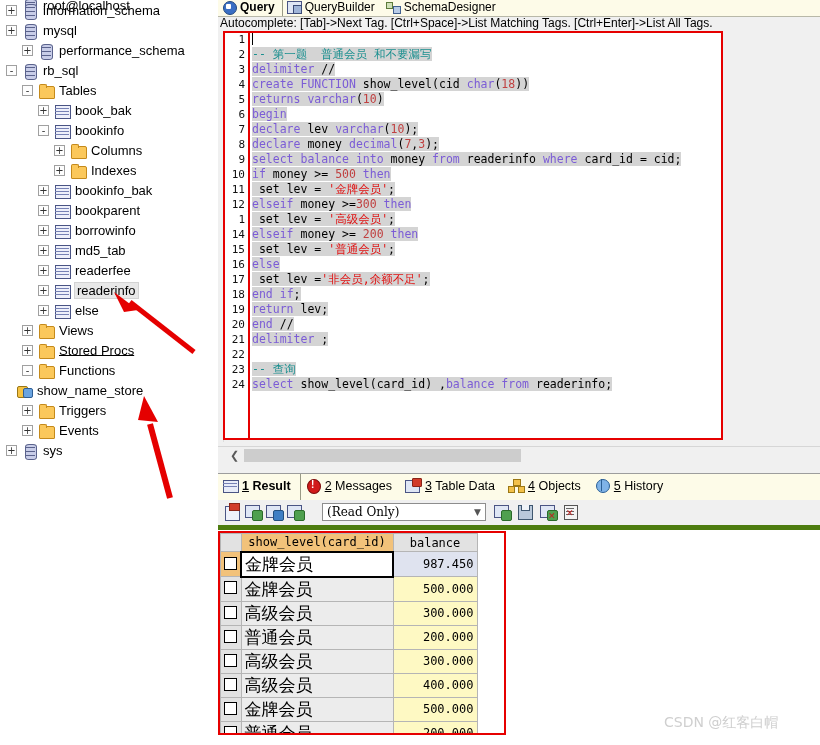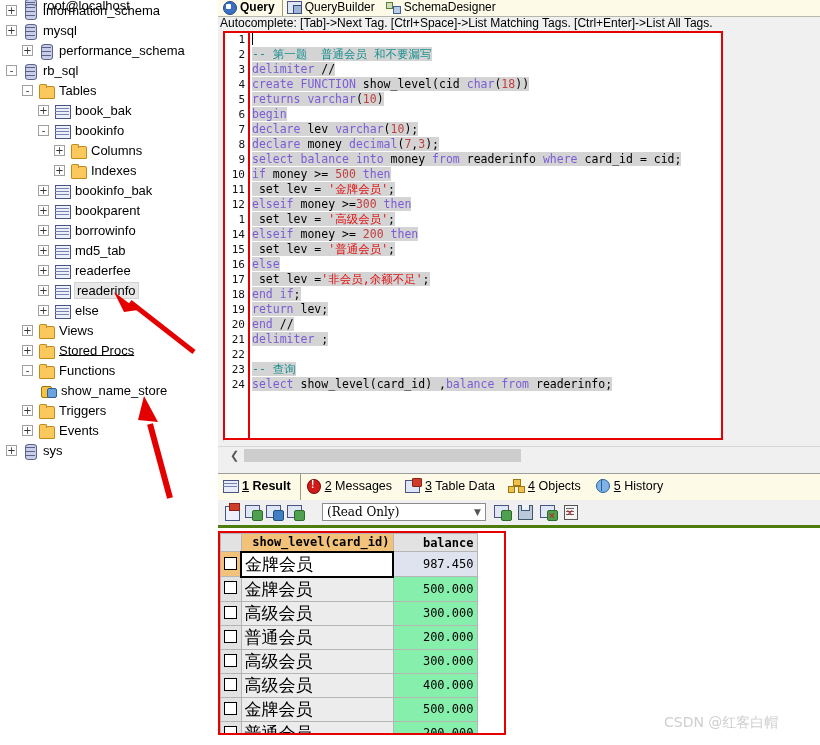--- a/index.html
+++ b/index.html
@@ -159,21 +159,21 @@
   .ri-obj:before{content:"";position:absolute;left:5px;top:0px;width:6px;height:5px;background:#f3c14a;border:1px solid #9b7714;}
   .ri-obj:after{content:"";position:absolute;left:0px;top:7px;width:16px;height:5px;background:transparent;border-top:1px solid #9b7714;box-shadow:inset 0 0 0 0;}
   .ri-obj i{position:absolute;left:0px;top:7px;width:5px;height:5px;background:#f3c14a;border:1px solid #9b7714;}
   .ri-obj b{position:absolute;left:10px;top:7px;width:5px;height:5px;background:#f3c14a;border:1px solid #9b7714;}
   .ri-hist:before{content:"";position:absolute;left:2px;top:0px;width:12px;height:12px;border-radius:50%;background:#7fb3e8;border:1px solid #2b5f96;}
   .ri-hist:after{content:"";position:absolute;left:7px;top:0px;width:1px;height:12px;background:#2b5f96;}
 
   
   #gridtoolbar{
     position:absolute;left:0;top:500px;width:602px;height:25px;background:#f0f0f0;
-    border-bottom:3px solid #4d7c0f;
+    border-bottom:5px solid #4d7c0f;
   }
   .tbico{position:absolute;top:4px;width:17px;height:16px;}
   .tb-a:before{content:"";position:absolute;left:1px;top:2px;width:13px;height:13px;background:#eef1fa;border:1px solid #4a5484;}
   .tb-a:after{content:"";position:absolute;left:5px;top:-1px;width:9px;height:6px;background:#d13b2a;border:1px solid #8a2418;}
   .tb-g:before{content:"";position:absolute;left:0px;top:1px;width:13px;height:11px;background:#dfe6f5;border:1px solid #4a5484;}
   .tb-g:after{content:"";position:absolute;left:7px;top:6px;width:9px;height:9px;background:#4fa04f;border:1px solid #2b6b2b;border-radius:2px;}
   .tb-g2:after{background:#3f7fc4;border-color:#23507f;}
   .tb-g3:after{background:#4fa04f;border-color:#2b6b2b;}
   #readonly-sel{
     position:absolute;left:104px;top:3px;width:164px;height:18px;
@@ -192,29 +192,29 @@
   #grid-redbox{
     position:absolute;left:0px;top:531px;width:288px;height:204px;
     border:2px solid #e60000;box-sizing:border-box;pointer-events:none;z-index:6;
   }
   #resultgrid{
     position:absolute;left:2px;top:533px;width:284px;height:200px;
     background:#ffffff;overflow:hidden;
   }
   table.rg{border-collapse:collapse;font-family:"DejaVu Sans Mono","Liberation Mono",monospace;font-size:12px;}
   table.rg th,table.rg td{border:1px solid #b5b5b5;padding:0 3px;height:18px;box-sizing:border-box;}
-  table.rg th{background:#e2e2e2;font-weight:bold;text-align:right;}
+  table.rg th{background:#e2e2e2;font-weight:normal;text-align:center;}
   table.rg th.colsel{background:#f2c27a;border-bottom:2px solid #000;}
   th.cbhead{width:19px;background:#e2e2e2;}
   td.cbcell{width:19px;background:#e2e2e2;text-align:center;padding:0;}
   td.cbcell.first{background:#f2c27a;}
   .cbox{display:inline-block;width:11px;height:11px;border:1.5px solid #000;background:#fff;vertical-align:-1px;}
   td.lvl{width:152px;background:#ececec;white-space:nowrap;font-family:"DejaVu Sans","Liberation Sans",sans-serif;font-size:17px;}
   td.lvl.cur{background:#ffffff;border:2px solid #000;}
-  td.bal{width:84px;text-align:right;background:#86efac;}
+  td.bal{width:84px;text-align:right;background:#fef9c3;}
   td.bal.cur{background:#dfe3ef;}
   th.lvlh{width:152px;}
   th.balh{width:84px;}
 
   
   .arrowsvg{position:absolute;pointer-events:none;z-index:8;}
   
   #watermark{
     position:absolute;left:664px;top:714px;font-size:14px;color:#cfcfcf;
     font-family:"DejaVu Sans","Liberation Sans",sans-serif;white-space:nowrap;z-index:9;
@@ -239,21 +239,21 @@
       <div class="tree-row" style="padding-left: 38px;"><span class="exp">+</span><span class="ico ico-table"></span><span class="tree-label">bookinfo_bak</span></div>
       <div class="tree-row" style="padding-left: 38px;"><span class="exp">+</span><span class="ico ico-table"></span><span class="tree-label">bookparent</span></div>
       <div class="tree-row" style="padding-left: 38px;"><span class="exp">+</span><span class="ico ico-table"></span><span class="tree-label">borrowinfo</span></div>
       <div class="tree-row" style="padding-left: 38px;"><span class="exp">+</span><span class="ico ico-table"></span><span class="tree-label">md5_tab</span></div>
       <div class="tree-row" style="padding-left: 38px;"><span class="exp">+</span><span class="ico ico-table"></span><span class="tree-label">readerfee</span></div>
       <div class="tree-row" style="padding-left: 38px;"><span class="exp">+</span><span class="ico ico-table"></span><span class="tree-label sel">readerinfo</span></div>
       <div class="tree-row" style="padding-left: 38px;"><span class="exp">+</span><span class="ico ico-table"></span><span class="tree-label">else</span></div>
       <div class="tree-row" style="padding-left: 22px;"><span class="exp">+</span><span class="ico ico-folder"></span><span class="tree-label">Views</span></div>
       <div class="tree-row" style="padding-left: 22px; text-decoration: underline;"><span class="exp">+</span><span class="ico ico-folder"></span><span class="tree-label">Stored Procs</span></div>
       <div class="tree-row" style="padding-left: 22px;"><span class="exp">-</span><span class="ico ico-folder"></span><span class="tree-label">Functions</span></div>
-      <div class="tree-row" style=" margin-left: 24px;"><span class="exp none"></span><span class="ico ico-func"></span><span class="tree-label">show_name_store</span></div>
+      <div class="tree-row" style=""><span class="exp none"></span><span class="ico ico-func"></span><span class="tree-label">show_name_store</span></div>
       <div class="tree-row" style="padding-left: 22px;"><span class="exp">+</span><span class="ico ico-folder"></span><span class="tree-label">Triggers</span></div>
       <div class="tree-row" style="padding-left: 22px;"><span class="exp">+</span><span class="ico ico-folder"></span><span class="tree-label">Events</span></div>
       <div class="tree-row" style="padding-left: 6px;"><span class="exp">+</span><span class="ico ico-db"></span><span class="tree-label">sys</span></div>
     </div>
 </div>
 
 <div id="right">
 
   <div id="tabstrip"><span class="qtab active"><span class="tabico tabico-query"></span><span>Query</span></span><span class="qtab"><span class="tabico tabico-qb"></span><span>QueryBuilder</span></span><span class="qtab"><span class="tabico tabico-sd"></span><span>SchemaDesigner</span></span></div>
 

